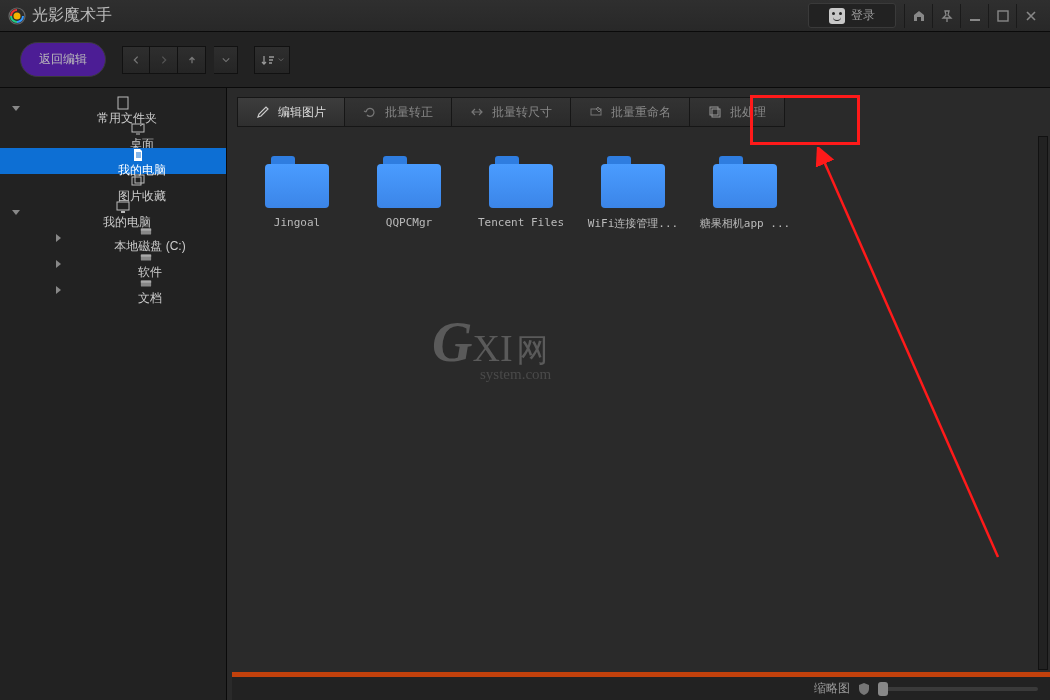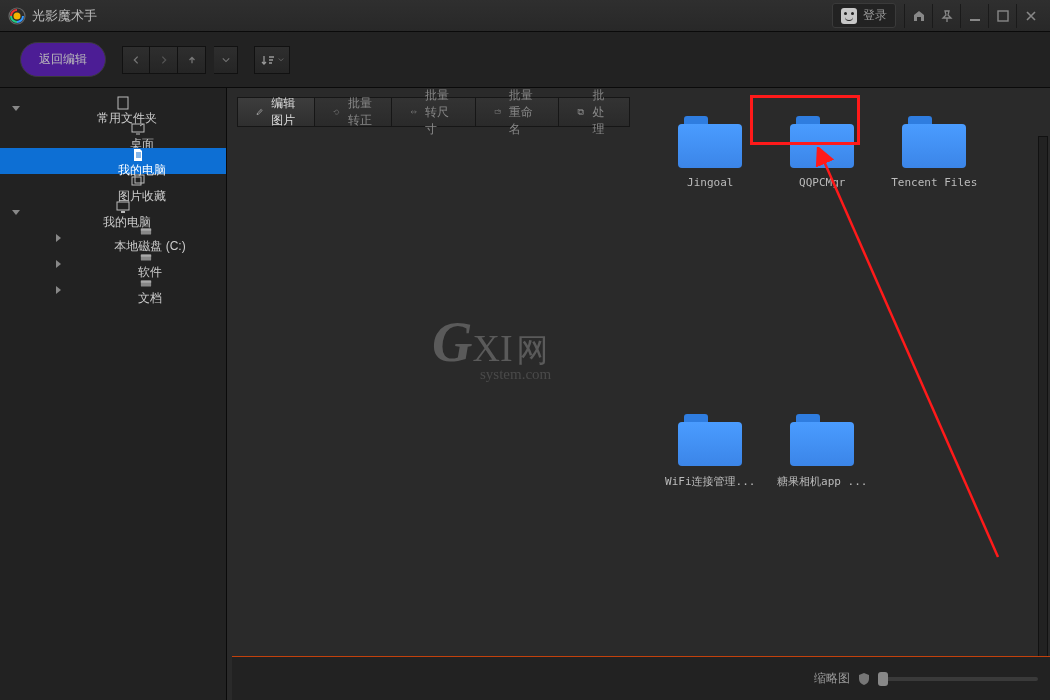--- a/index.html
+++ b/index.html
@@ -19,26 +19,26 @@
   display: flex;
   align-items: center;
   padding: 0 6px 0 8px;
 }
 .app-icon {
   width: 18px; height: 18px;
   margin-right: 6px;
   position: relative;
 }
 .app-icon svg { width: 100%; height: 100%; }
-.app-title { color: #bbb; font-size: 13px; flex: 0 0 auto; }
+.app-title { color: #bbb; font-size: 16px; flex: 0 0 auto; }
 .title-spacer { flex: 1; }
 .login-area {
   display: flex; align-items: center;
   background: #222; border: 1px solid #3a3a3a;
-  padding: 3px 8px; border-radius: 3px;
+  padding: 3px 20px; border-radius: 3px;
   margin-right: 8px;
 }
 .login-area .face { width: 16px; height: 16px; background: #c8c8c8; border-radius: 3px; margin-right: 6px; position: relative; }
 .login-area .face::before, .login-area .face::after { content:''; position:absolute; background:#222; width:3px; height:3px; border-radius:50%; top:4px; }
 .login-area .face::before { left:3px; }
 .login-area .face::after { right:3px; }
 .login-area .smile { position:absolute; left:4px; top:9px; width:8px; height:4px; border-bottom:1.5px solid #222; border-radius:0 0 8px 8px; }
 .winbtn {
   width: 28px; height: 24px;
   display: flex; align-items: center; justify-content: center;
@@ -129,21 +129,21 @@
   border-right: 4px solid transparent;
   border-top: 5px solid #888;
   border-bottom: none;
   top: 10px;
 }
 .tree-item .ticon { width: 16px; height: 15px; margin-right: 8px; display:flex; align-items:center; justify-content:center; }
 .tree-item.selected { background: #0d6fd4; color: #fff; }
 .content {
   flex: 1;
   background: #2a2a2a;
-  display: flex; flex-direction: row;
+  display: flex; flex-direction: column;
   position: relative;
 }
 .action-bar {
   height: 40px;
   display: flex; align-items: center;
   padding: 8px 10px 0 10px;
   gap: 0;
 }
 .action-btn {
   height: 30px;
@@ -213,23 +213,23 @@
 }
 .arrow-annotation {
   position: absolute;
   left: 808px; top: 147px;
   width: 200px; height: 420px;
   pointer-events: none;
 }
 .statusbar {
   position: absolute;
   bottom: 0; left: 232px; right: 0;
-  height: 44px;
+  height: 28px;
   background: #222;
-  border-top: 1px solid #c2410c;
+  border-top: 5px solid #c2410c;
   display: flex; align-items: center; justify-content: flex-end;
   padding: 0 12px;
   gap: 8px;
   color: #999;
 }
 .thumb-slider {
   width: 160px; height: 4px;
   background: #3a3a3a;
   border-radius: 2px;
   position: relative;

